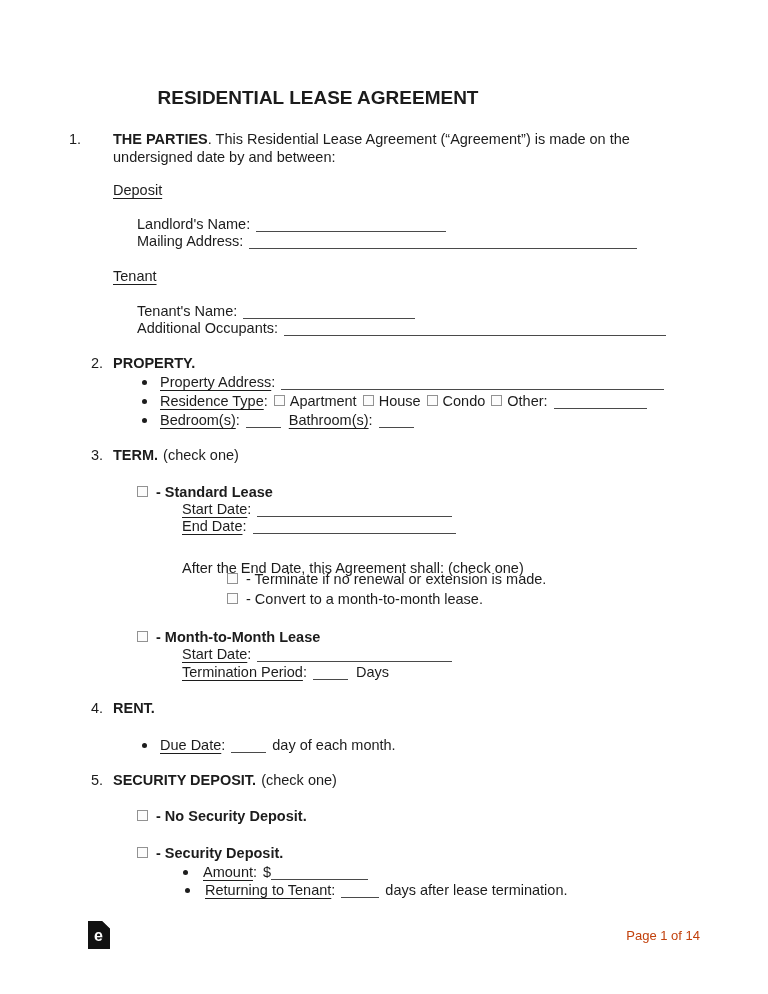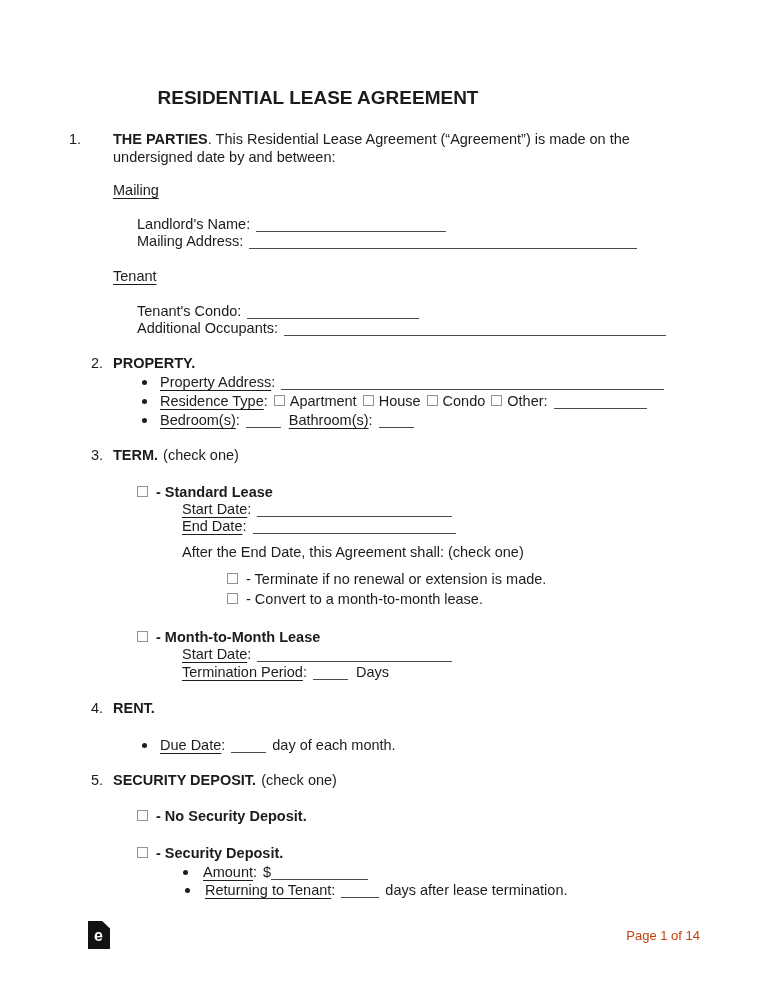--- a/index.html
+++ b/index.html
@@ -48,49 +48,49 @@
 </style>
 </head>
 <body>
 
 <div class="page">
 
   <div class="title" style="top:87px">RESIDENTIAL LEASE AGREEMENT</div>
 
   <div class="row wrapping hang" style="top:131px;left:91px;width:584px"><span class="num">1.</span><span class="b">THE PARTIES</span><span>. This Residential Lease Agreement (“Agreement”) is made on the undersigned date by and between:</span></div>
 
-  <div class="row" style="top:182px;left:113px"><span class="u">Mailing</span></div>
+  <div class="row" style="top:182px;left:113px"><span class="u">Deposit</span></div>
 
   <div class="row" style="top:216px;left:137px"><span>Landlord's Name</span><span>:</span><span class="blank gap6" style="width:190px"></span></div>
 
   <div class="row" style="top:233px;left:137px"><span>Mailing Address</span><span>:</span><span class="blank gap6" style="width:388px"></span></div>
 
   <div class="row" style="top:268px;left:113px"><span class="u">Tenant</span></div>
 
-  <div class="row" style="top:303px;left:137px"><span>Tenant's Condo</span><span>:</span><span class="blank gap6" style="width:172px"></span></div>
+  <div class="row" style="top:303px;left:137px"><span>Tenant's Name</span><span>:</span><span class="blank gap6" style="width:172px"></span></div>
 
   <div class="row" style="top:320px;left:137px"><span>Additional Occupants</span><span>:</span><span class="blank gap6" style="width:382px"></span></div>
 
   <div class="row" style="top:355px;left:91px"><span class="num">2.</span><span class="b">PROPERTY.</span></div>
 
   <div class="row" style="top:374px;left:160px"><span class="dot" style="left:-18px"></span><span class="u">Property Address</span><span>:</span><span class="blank gap6" style="width:383px"></span></div>
 
   <div class="row" style="top:393px;left:160px"><span class="dot" style="left:-18px"></span><span class="u">Residence Type</span><span>:</span><span class="cb gap6"></span><span class="gap5">Apartment</span><span class="cb gap6"></span><span class="gap5">House</span><span class="cb gap6"></span><span class="gap5">Condo</span><span class="cb gap6"></span><span class="gap5">Other</span><span>:</span><span class="blank gap6" style="width:93px"></span></div>
 
   <div class="row" style="top:412px;left:160px"><span class="dot" style="left:-18px"></span><span class="u">Bedroom(s)</span><span>:</span><span class="blank gap6" style="width:35px"></span><span class="u gap8">Bathroom(s)</span><span>:</span><span class="blank gap6" style="width:35px"></span></div>
 
   <div class="row" style="top:447px;left:91px"><span class="num">3.</span><span class="b">TERM.</span><span class="gap5">(check one)</span></div>
 
   <div class="row" style="top:484px;left:137px"><span class="cb"></span><span class="b gap8">- Standard Lease</span></div>
 
   <div class="row" style="top:501px;left:182px"><span class="u">Start Date</span><span>:</span><span class="blank gap6" style="width:195px"></span></div>
 
   <div class="row" style="top:518px;left:182px"><span class="u">End Date</span><span>:</span><span class="blank gap6" style="width:203px"></span></div>
 
-  <div class="row" style="top:544px;left:182px">After the End Date, this Agreement shall: (check one)</div>
+  <div class="row" style="top:560px;left:182px">After the End Date, this Agreement shall: (check one)</div>
 
   <div class="row" style="top:571px;left:227px"><span class="cb"></span><span class="gap8">- Terminate if no renewal or extension is made.</span></div>
 
   <div class="row" style="top:591px;left:227px"><span class="cb"></span><span class="gap8">- Convert to a month-to-month lease.</span></div>
 
   <div class="row" style="top:629px;left:137px"><span class="cb"></span><span class="b gap8">- Month-to-Month Lease</span></div>
 
   <div class="row" style="top:646px;left:182px"><span class="u">Start Date</span><span>:</span><span class="blank gap6" style="width:195px"></span></div>
 
   <div class="row" style="top:664px;left:182px"><span class="u">Termination Period</span><span>:</span><span class="blank gap6" style="width:35px"></span><span class="gap8">Days</span></div>

